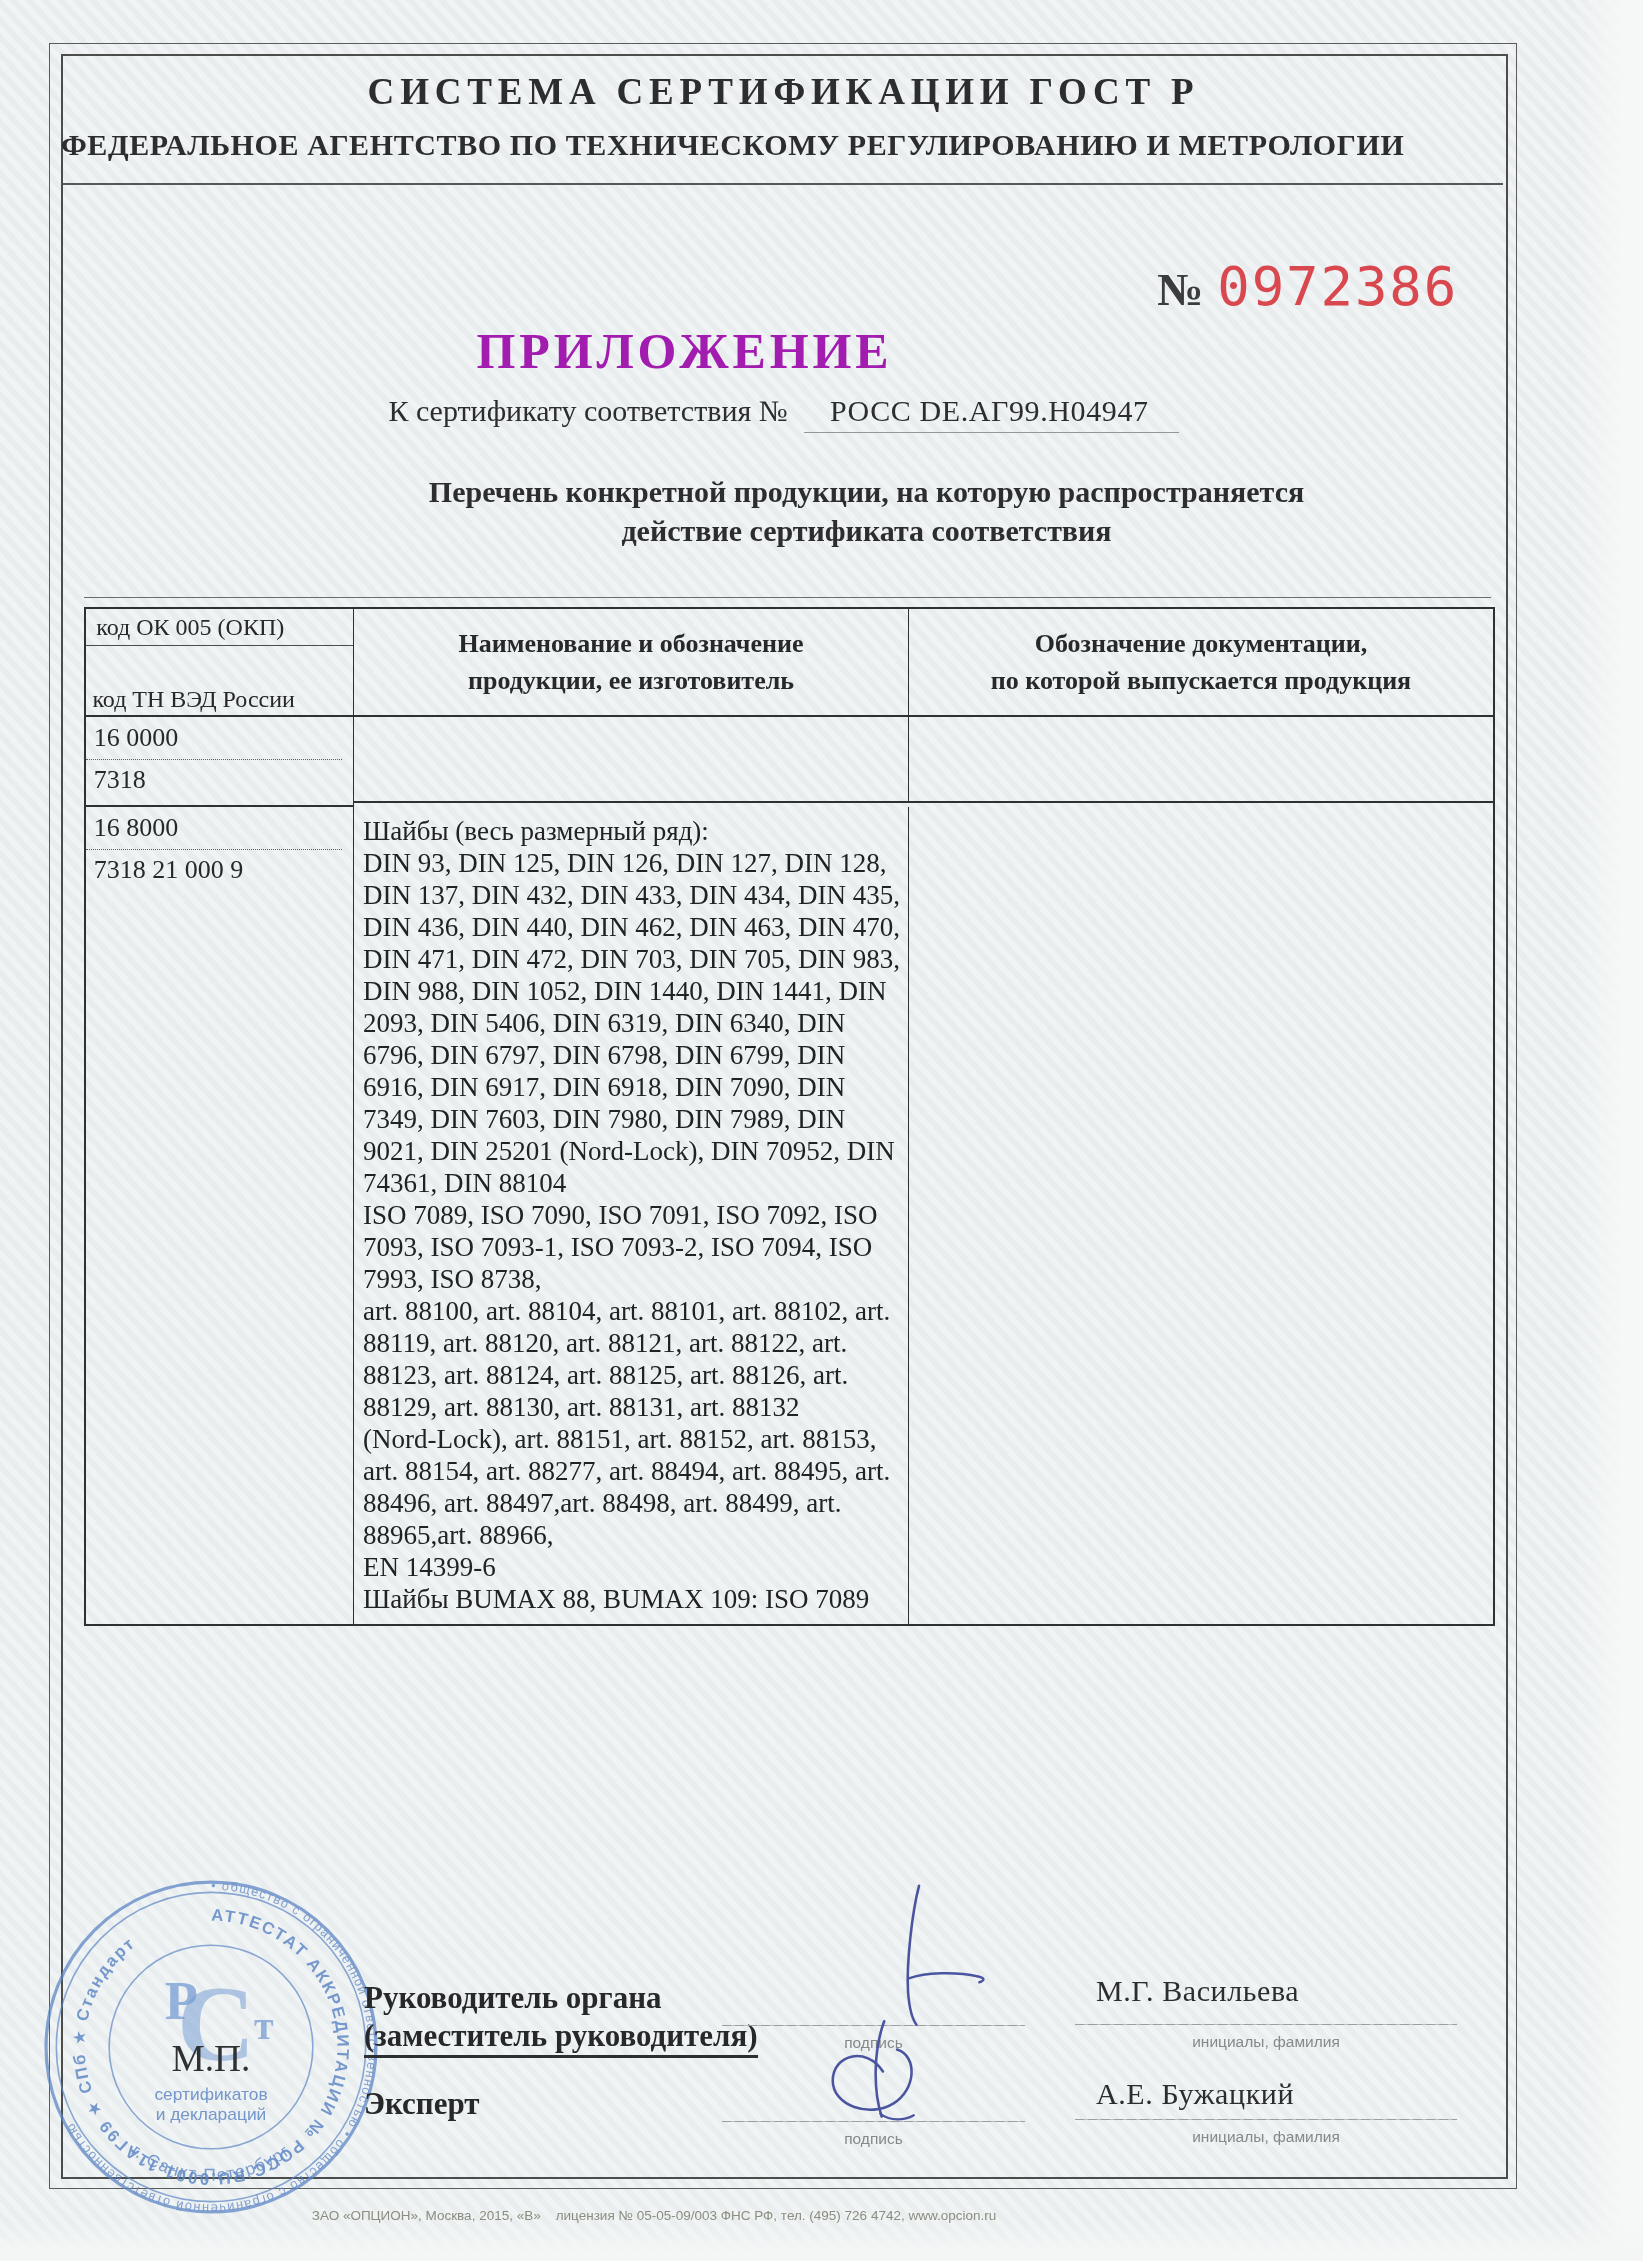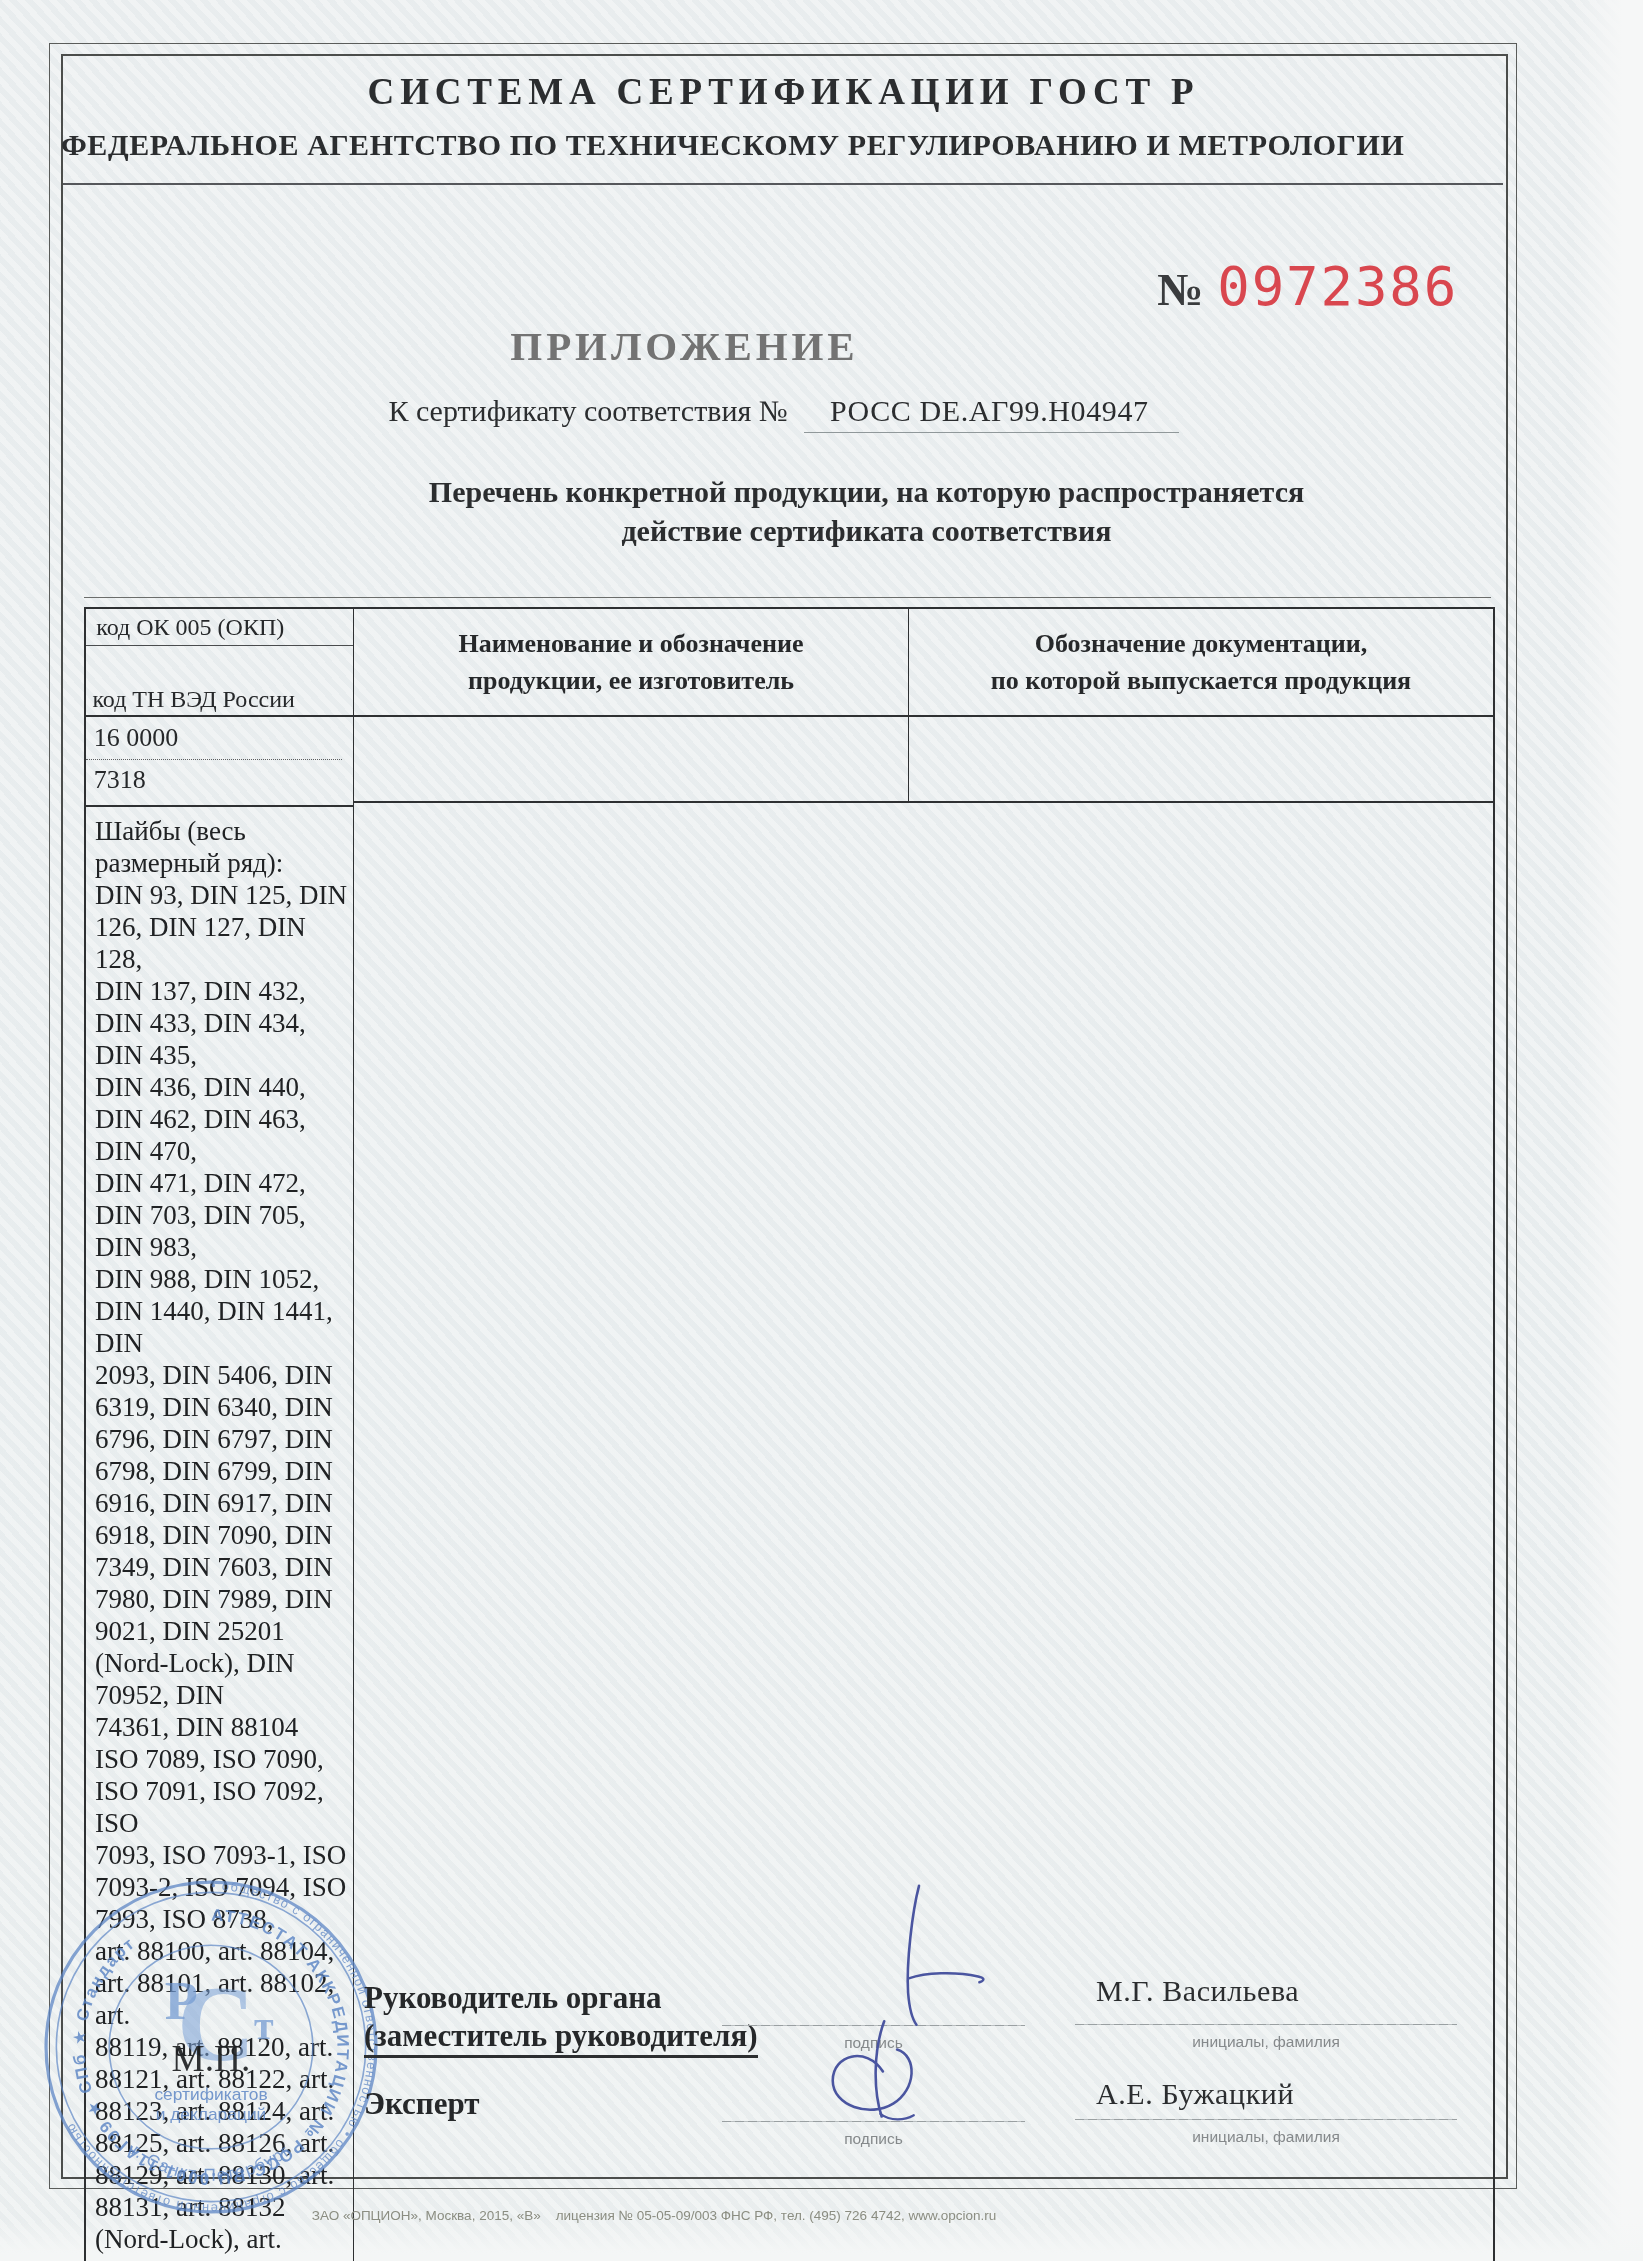--- a/index.html
+++ b/index.html
@@ -30,21 +30,21 @@
   .hdr-line2{position:absolute;left:61px;top:128px;width:1445px;text-align:left;
     font-size:30px;font-weight:bold;letter-spacing:0.6px;color:#2b2d2f;}
   .hdr-rule{position:absolute;left:63px;top:183px;width:1440px;height:1.9px;background:#55575b;}
 
   .doc-number{position:absolute;left:1157px;top:255px;display:flex;align-items:baseline;}
   .doc-number .no{font-size:46px;color:#3a3c3e;font-weight:bold;margin-right:14px;}
   .doc-number .digits{font-family:"DejaVu Sans Mono","Liberation Mono",monospace;
     font-size:54px;letter-spacing:1.9px;color:#d9474f;font-weight:normal;}
 
   .appendix-title{position:absolute;left:61px;top:322px;width:1247px;text-align:center;
-    font-size:41px;font-weight:bold;letter-spacing:3.9px;color:#737373;}
+    font-size:50px;font-weight:bold;letter-spacing:3.9px;color:#a21caf;}
 
   .cert-line{position:absolute;left:61px;top:394px;width:1445px;text-align:center;
     font-size:30px;color:#2b2d2f;}
   .cert-line .lbl{font-weight:normal;}
   .cert-line .val{display:inline-block;padding:0 30px 3.9px 26px;margin-left:9px;
     border-bottom:1.9px solid #90989a;letter-spacing:0.6px;}
 
   .subtitle{position:absolute;left:61px;top:472px;width:1611px;text-align:center;
     font-size:30px;font-weight:bold;line-height:39px;white-space:pre-line;color:#2b2d2f;}
 
@@ -126,20 +126,25 @@
 по которой выпускается продукция</div>
 
   <div class="cell r1 code-cell">
     <div class="code-top">16 0000</div>
     <div class="code-dots"></div>
     <div class="code-bot">7318</div>
   </div>
   <div class="cell r1"></div>
   <div class="cell r1 last"></div>
 
+  <div class="cell code-cell">
+    <div class="code-top">16 8000</div>
+    <div class="code-dots"></div>
+    <div class="code-bot">7318 21 000 9</div>
+  </div>
   <div class="cell prod-cell">Шайбы (весь размерный ряд):
 DIN 93, DIN 125, DIN 126, DIN 127, DIN 128,
 DIN 137, DIN 432, DIN 433, DIN 434, DIN 435,
 DIN 436, DIN 440, DIN 462, DIN 463, DIN 470,
 DIN 471, DIN 472, DIN 703, DIN 705, DIN 983,
 DIN 988, DIN 1052, DIN 1440, DIN 1441, DIN
 2093, DIN 5406, DIN 6319, DIN 6340, DIN
 6796, DIN 6797, DIN 6798, DIN 6799, DIN
 6916, DIN 6917, DIN 6918, DIN 7090, DIN
 7349, DIN 7603, DIN 7980, DIN 7989, DIN

